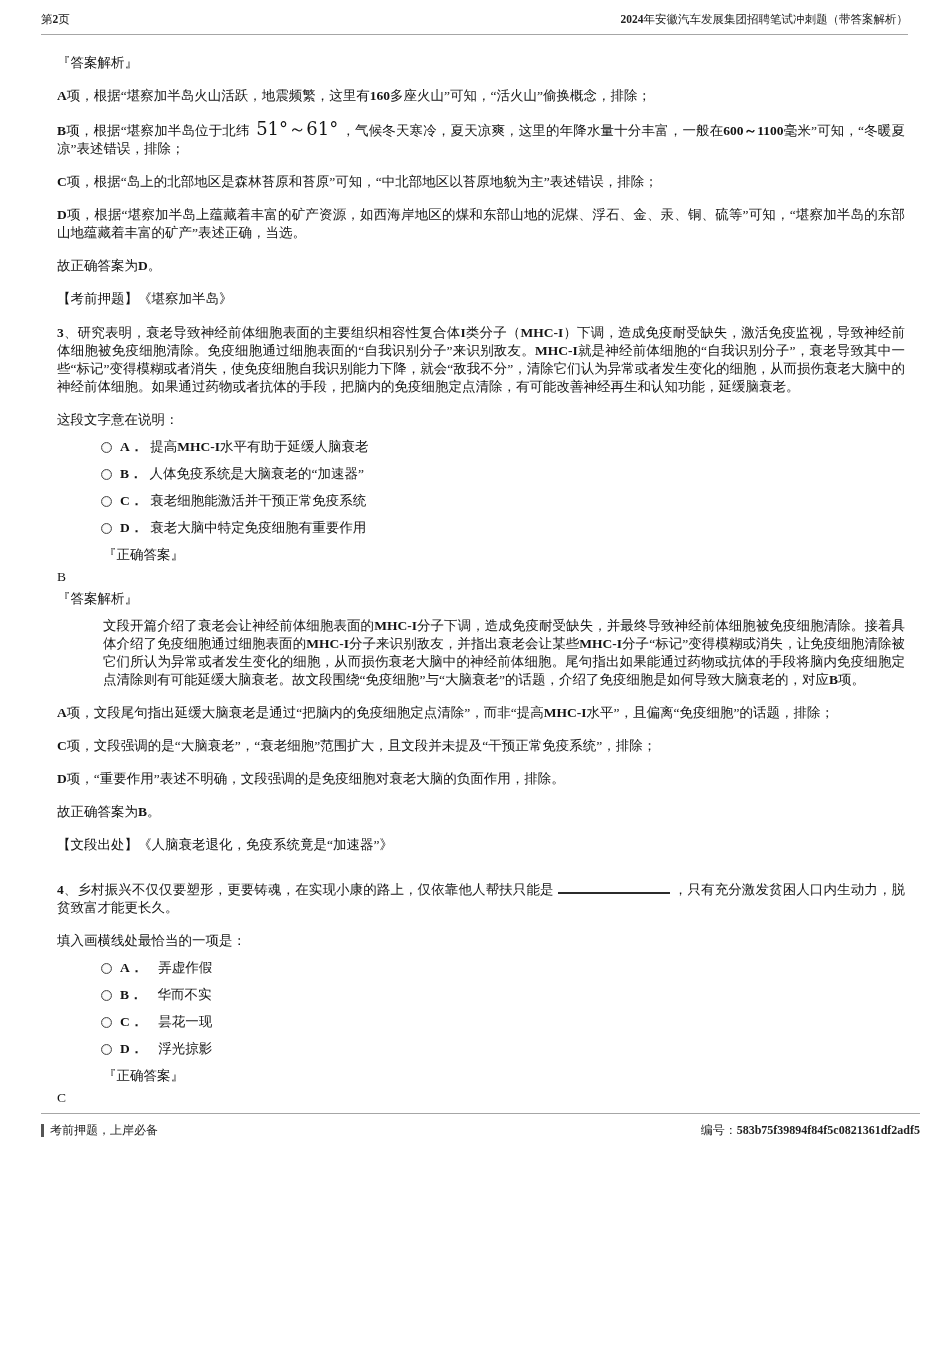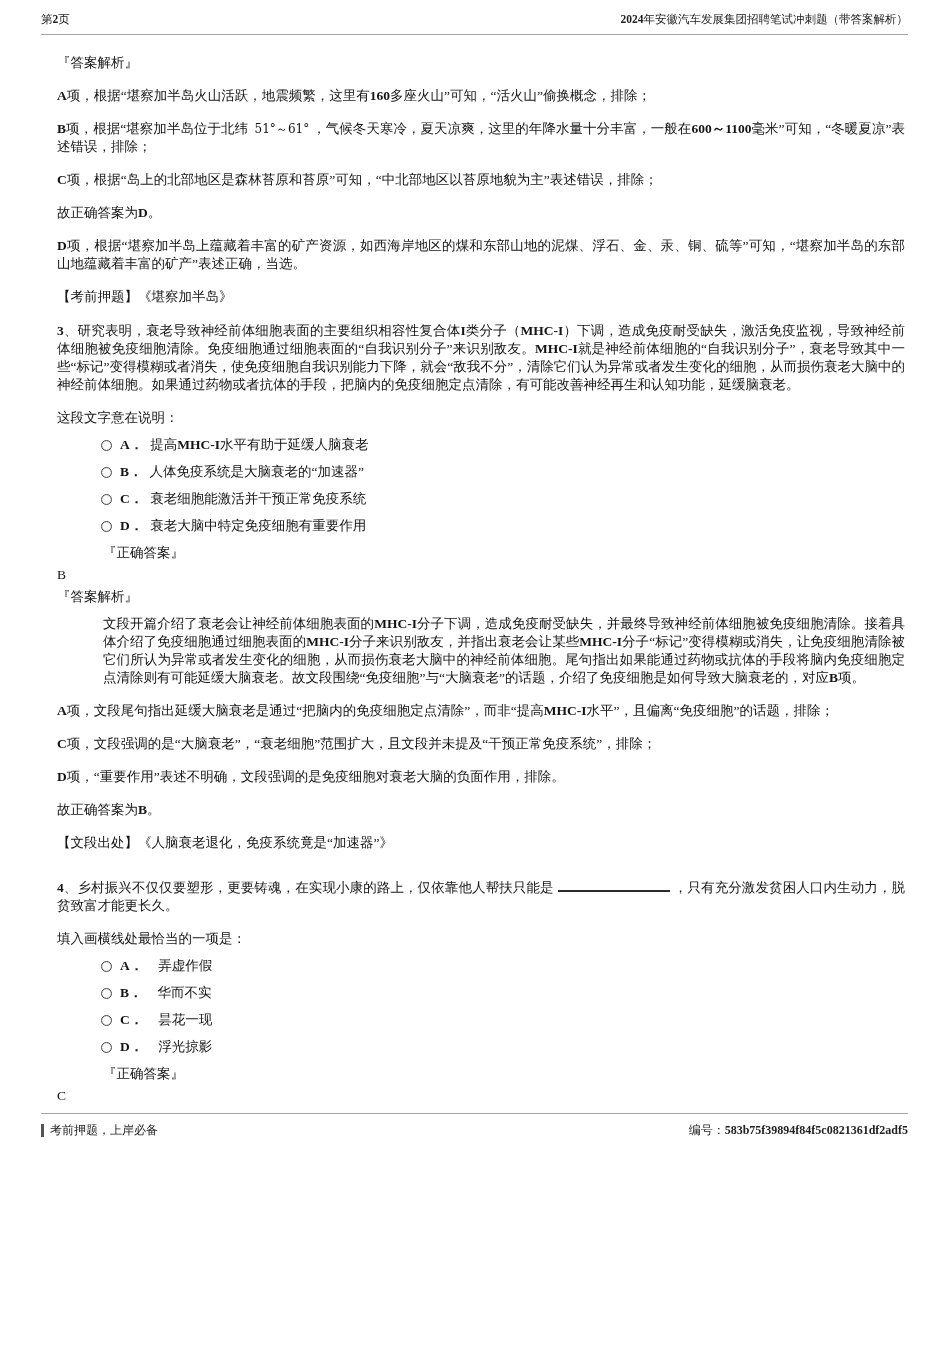--- a/index.html
+++ b/index.html
@@ -8,30 +8,30 @@
   .header{position:absolute;top:12px;left:41px;right:42px;display:flex;
           justify-content:space-between;align-items:flex-end;font-size:11.5px;
           color:#222;padding-bottom:7px;border-bottom:1px solid #a6a6a6;}
   .content{position:absolute;top:48px;left:57px;width:848px;}
   .para{font-size:13.5px;line-height:18px;text-align:justify;margin:15px 0 0 0;color:#141414;}
   .para.first{margin-top:6px;}
   .gap-lg{margin-top:16px;}
   .gap-md{margin-top:26px;}
   .tight{margin-top:9px;margin-left:46px;}
   .vtight{margin-top:4px;}
-  .formula{font-family:"DejaVu Serif",serif;font-size:12px;line-height:18px;padding:0 3px;}
+  .formula{font-family:"DejaVu Serif",serif;font-size:18px;line-height:18px;padding:0 3px;}
   .blank{display:inline-block;width:112px;height:12px;border-bottom:2px solid #2b2b2b;margin:0 4px;vertical-align:baseline;}
   .options{margin-top:4px;}
   .option{display:flex;align-items:center;margin-top:9px;padding-left:44px;
           font-size:13.5px;line-height:18px;cursor:default;}
   .radio{width:9px;height:9px;border:1px solid #4a4a4a;border-radius:50%;
          margin-right:8px;flex:0 0 auto;background:#fdfdfd;box-shadow:inset 0 0 1px #999;}
   .opt-label{font-weight:700;margin-right:7px;white-space:nowrap;}
   .options.wide .opt-label{margin-right:15px;}
-  .footer{position:absolute;left:41px;right:42px;bottom:14px;border-top:1px solid #a6a6a6;
+  .footer{position:absolute;left:41px;right:30px;bottom:14px;border-top:1px solid #a6a6a6;
           padding-top:8px;display:flex;justify-content:space-between;align-items:center;
           font-size:12px;color:#222;}
   .footer-left{display:flex;align-items:center;}
   .marker{display:inline-block;width:3px;height:13px;background:#555;margin-right:6px;}
   .code{font-weight:700;}
   b{font-weight:700;}
 </style>
 </head>
 <body>
 
@@ -41,22 +41,22 @@
     <span>第<b>2</b>页</span>
     <span><b>2024</b>年安徽汽车发展集团招聘笔试冲刺题（带答案解析）</span>
   </div>
 
   <div class="content">
 
     <p class="para first">『答案解析』</p>
     <p class="para"><b>A</b>项，根据“堪察加半岛火山活跃，地震频繁，这里有<b>160</b>多座火山”可知，“活火山”偷换概念，排除；</p>
     <p class="para"><span><b>B</b>项，根据“堪察加半岛位于北纬 </span><span class="formula">51°～61°</span><span>，气候冬天寒冷，夏天凉爽，这里的年降水量十分丰富，一般在<b>600～1100</b>毫米”可知，“冬暖夏凉”表述错误，排除；</span></p>
     <p class="para"><b>C</b>项，根据“岛上的北部地区是森林苔原和苔原”可知，“中北部地区以苔原地貌为主”表述错误，排除；</p>
+    <p class="para"><b>D</b>项，根据“堪察加半岛上蕴藏着丰富的矿产资源，如西海岸地区的煤和东部山地的泥煤、浮石、金、汞、铜、硫等”可知，“堪察加半岛的东部山地蕴藏着丰富的矿产”表述正确，当选。</p>
     <p class="para">故正确答案为<b>D</b>。</p>
-    <p class="para"><b>D</b>项，根据“堪察加半岛上蕴藏着丰富的矿产资源，如西海岸地区的煤和东部山地的泥煤、浮石、金、汞、铜、硫等”可知，“堪察加半岛的东部山地蕴藏着丰富的矿产”表述正确，当选。</p>
     <p class="para">【考前押题】《堪察加半岛》</p>
 
     <p class="para gap-lg"><b>3</b>、研究表明，衰老导致神经前体细胞表面的主要组织相容性复合体<b>I</b>类分子（<b>MHC-I</b>）下调，造成免疫耐受缺失，激活免疫监视，导致神经前体细胞被免疫细胞清除。免疫细胞通过细胞表面的“自我识别分子”来识别敌友。<b>MHC-I</b>就是神经前体细胞的“自我识别分子”，衰老导致其中一些“标记”变得模糊或者消失，使免疫细胞自我识别能力下降，就会“敌我不分”，清除它们认为异常或者发生变化的细胞，从而损伤衰老大脑中的神经前体细胞。如果通过药物或者抗体的手段，把脑内的免疫细胞定点清除，有可能改善神经再生和认知功能，延缓脑衰老。</p>
     <p class="para">这段文字意在说明：</p>
 
     <div class="options">
       <div class="option">
         <span class="radio"></span>
         <span class="opt-label">A．</span>
         <span class="opt-text">提高<b>MHC-I</b>水平有助于延缓人脑衰老</span>

